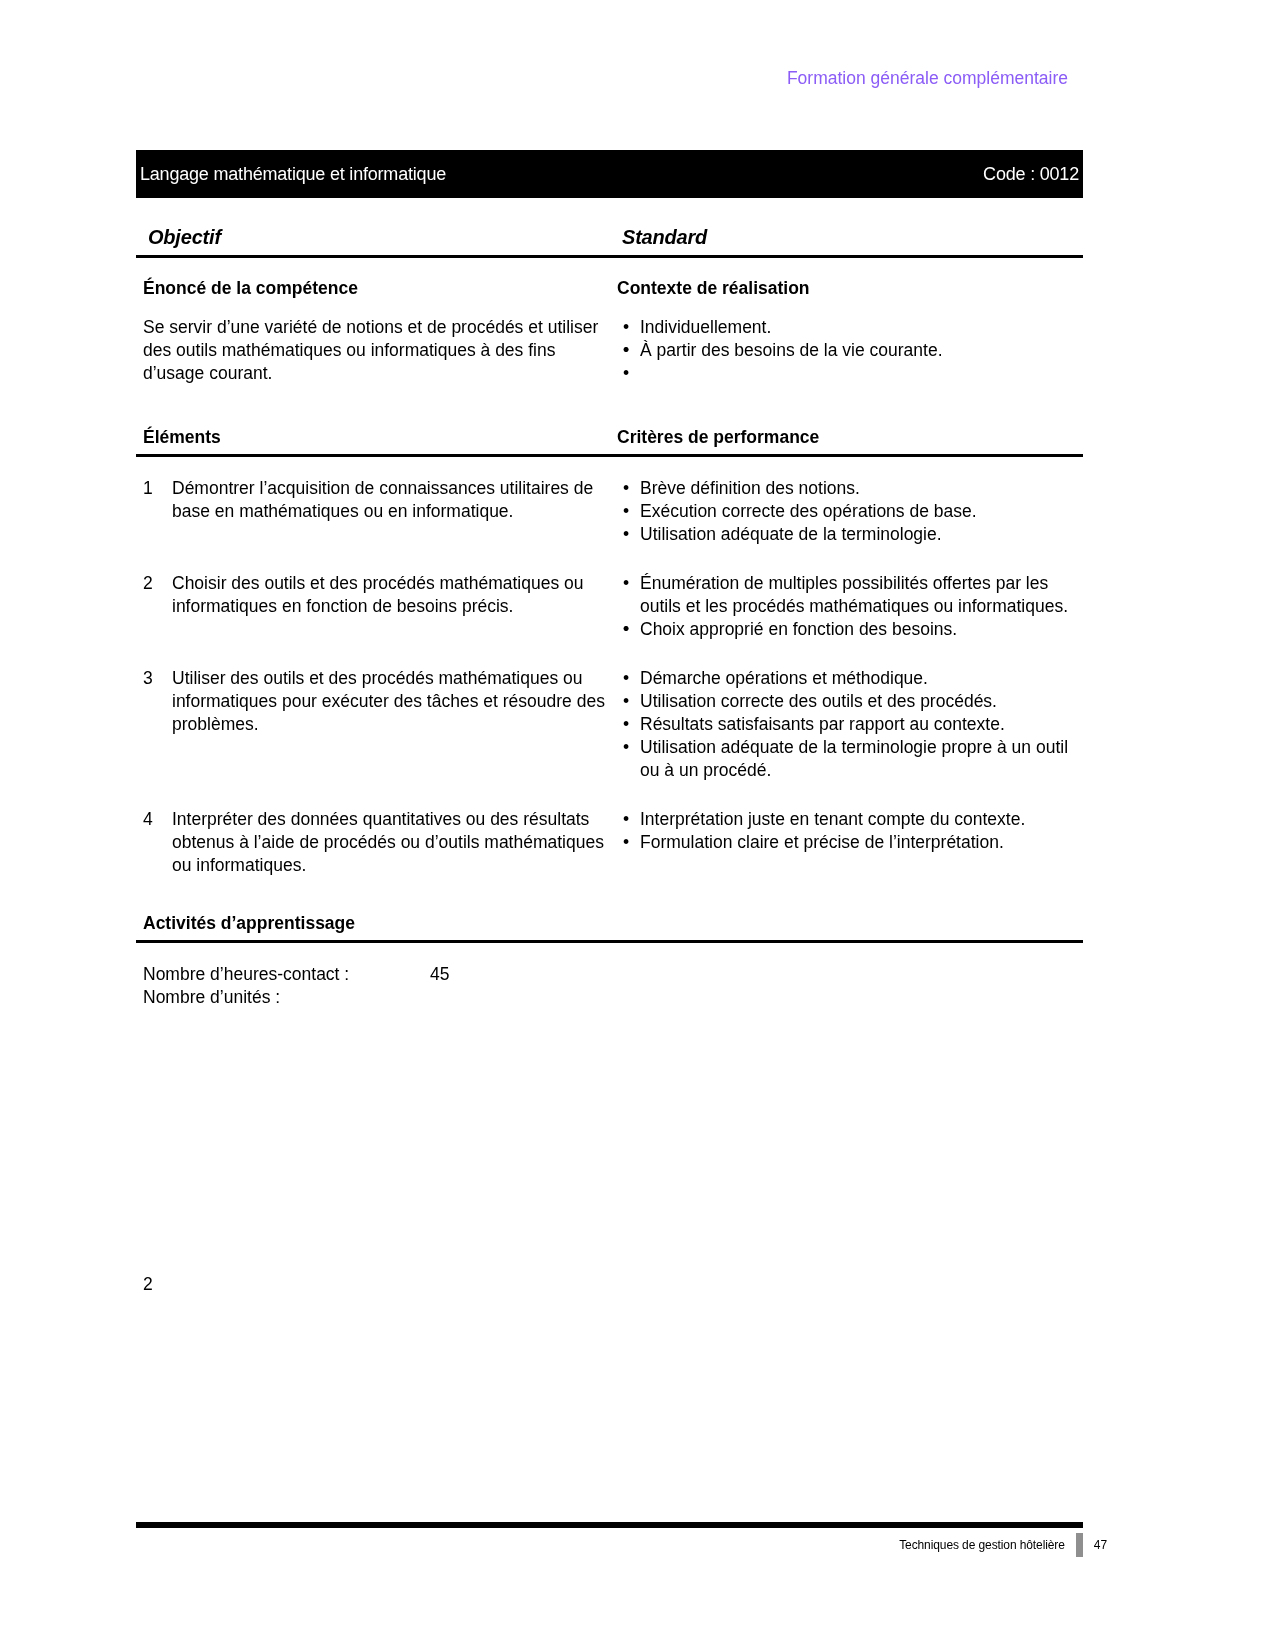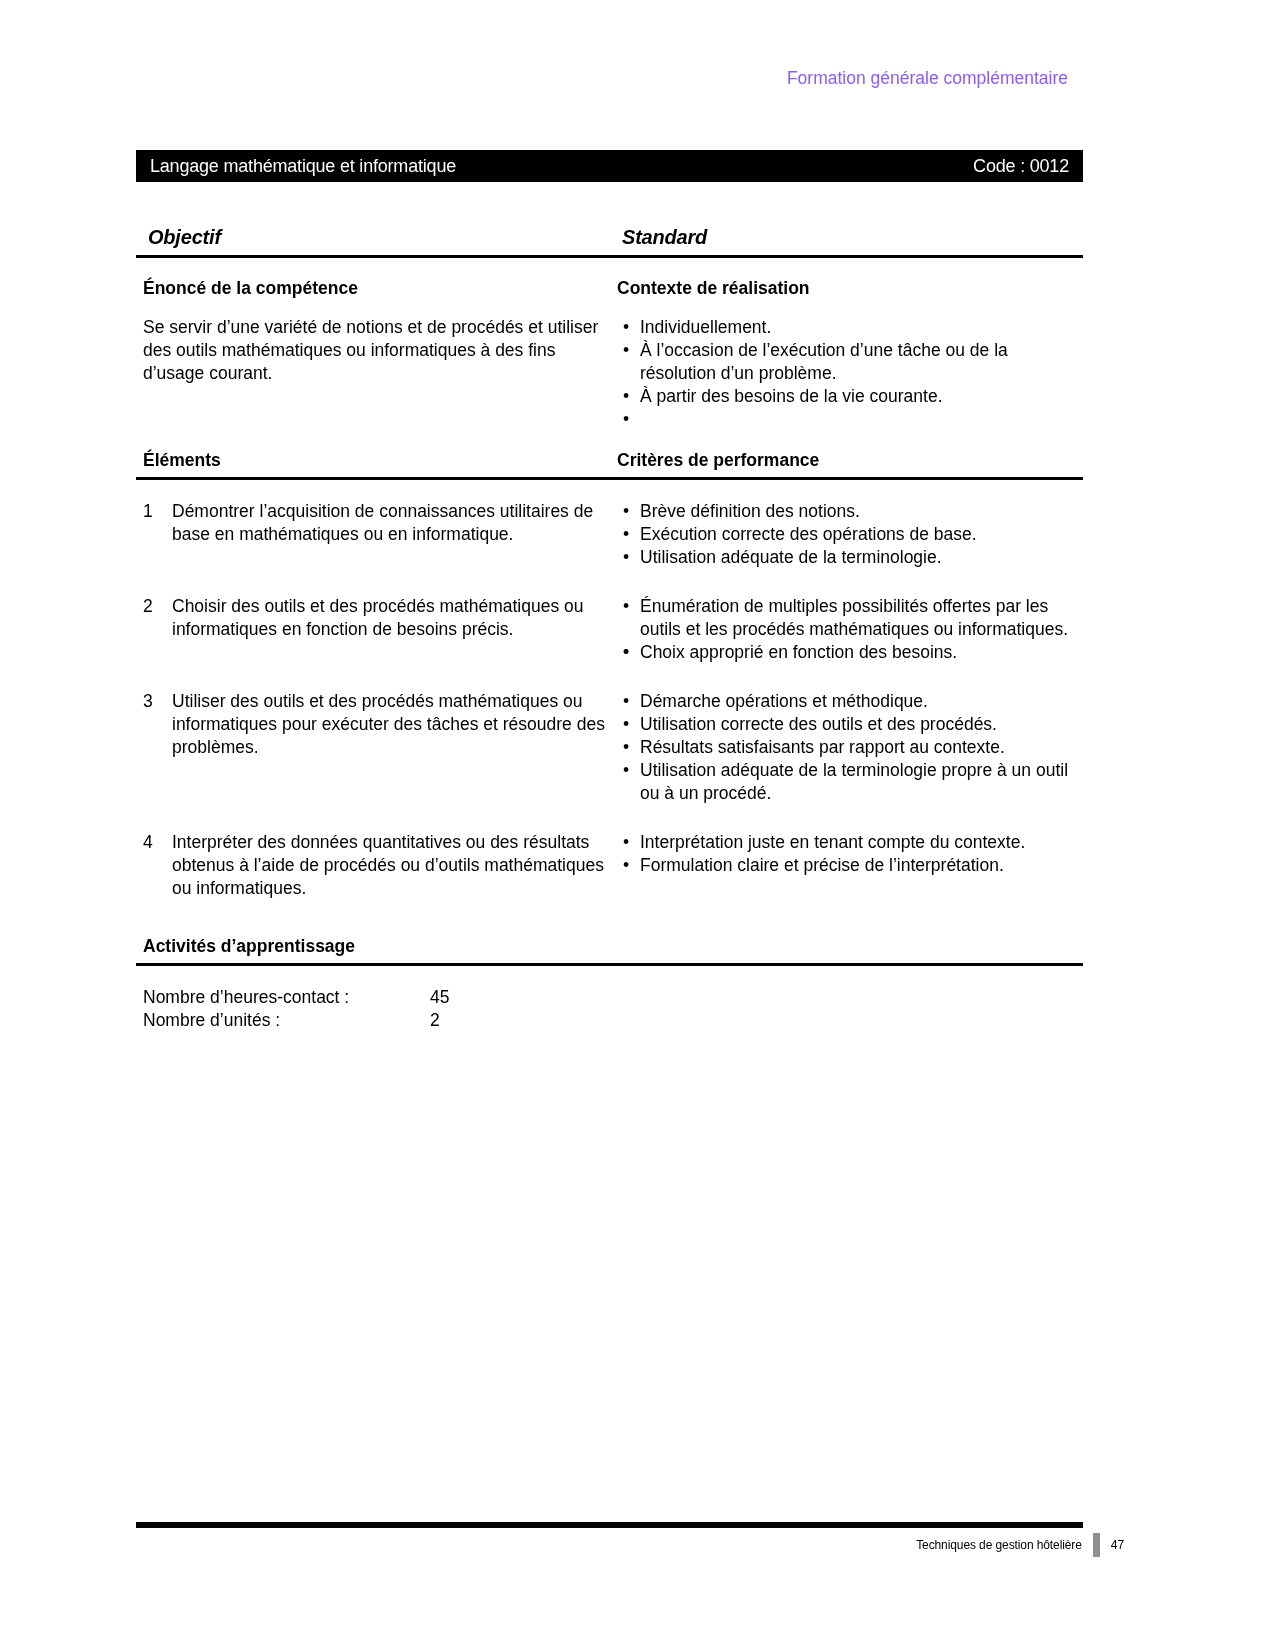--- a/index.html
+++ b/index.html
@@ -10,24 +10,24 @@
     font-family:"Liberation Sans", sans-serif;
     color:#000;
     overflow:hidden;
   }
   .page-header {
     position:absolute; top:68px; left:136px; width:947px;
     text-align:right; padding-right:15px; box-sizing:border-box;
     font-size:17.5px; color:#8b5cf6;
   }
   .title-bar {
-    position:absolute; top:150px; left:136px; width:947px; height:32px;
+    position:absolute; top:150px; left:136px; width:947px; height:48px;
     background:#000; color:#fff;
     display:flex; align-items:center; justify-content:space-between;
-    padding:0 14px; box-sizing:border-box;
+    padding:0 4px; box-sizing:border-box;
     font-size:18px; letter-spacing:-0.2px;
   }
   .main { position:absolute; top:226px; left:136px; width:947px; }
 
   .two-col { display:grid; grid-template-columns:481px 466px; }
   .col-left { padding-left:7px; box-sizing:border-box; padding-right:10px; }
   .col-right { box-sizing:border-box; }
 
   .obj-std { font-size:20px; font-weight:bold; font-style:italic; letter-spacing:-0.2px; }
   .obj-std .col-left { padding-left:12px; }
@@ -51,21 +51,21 @@
   ul.bullets li { position:relative; padding-left:23px; }
   ul.bullets li .dot { position:absolute; left:6px; top:0; }
 
   .act-heading { margin-top:36px; font-weight:bold; font-size:17.5px; }
   .act-rows { margin-top:20px; font-size:17.5px; line-height:23px; }
   .act-row { display:flex; }
   .act-label { width:287px; flex:0 0 287px; }
 
   .footer-rule { position:absolute; top:1522px; left:136px; width:947px; height:6px; background:#000; }
   .footer-row {
-    position:absolute; top:1533px; left:136px; width:988px;
+    position:absolute; top:1533px; left:119px; width:988px;
     display:flex; justify-content:flex-end; align-items:center; gap:11px;
     font-size:12px; letter-spacing:-0.1px;
   }
   .footer-sep { display:inline-block; width:7px; height:24px; background:#8f8f8f; }
 </style>
 </head>
 <body>
 
 <div class="page">
 
@@ -87,21 +87,21 @@
     <div class="two-col sub-heads">
       <div class="col-left">Énoncé de la compétence</div>
       <div class="col-right">Contexte de réalisation</div>
     </div>
 
     <div class="two-col body-row">
       <div class="col-left">Se servir d’une variété de notions et de procédés et utiliser des outils mathématiques ou informatiques à des fins d’usage courant.</div>
       <div class="col-right">
         <ul class="bullets">
           <li><span class="dot">•</span><span>Individuellement.</span></li>
-          <li><span class="dot">•</span><span>À l’occasion de l’exécution d’une tâche ou de la résolution d’un problème.</span></li>
+          <li><span class="dot">•</span></li>
           <li><span class="dot">•</span><span>À partir des besoins de la vie courante.</span></li>
           <li><span class="dot">•</span></li>
         </ul>
       </div>
     </div>
 
     <div class="two-col sec-heads">
       <div class="col-left">Éléments</div>
       <div class="col-right">Critères de performance</div>
     </div>
@@ -170,21 +170,21 @@
     <div class="act-heading">
       <span style="padding-left:7px; display:inline-block;">Activités d’apprentissage</span>
     </div>
     <div class="rule"></div>
 
     <div class="act-rows">
       <div class="act-row" style="padding-left:7px;">
         <span class="act-label">Nombre d’heures-contact :</span>
         <span class="act-value">45</span>
       </div>
-      <div class="act-row" style="padding-left:7px;">
+      <div class="act-row" style="padding-left:7px;flex-direction:column;">
         <span class="act-label">Nombre d’unités :</span>
         <span class="act-value">2</span>
       </div>
     </div>
 
   </div>
 
   <div class="footer-rule"></div>
   <div class="footer-row">
     <span>Techniques de gestion hôtelière</span>

